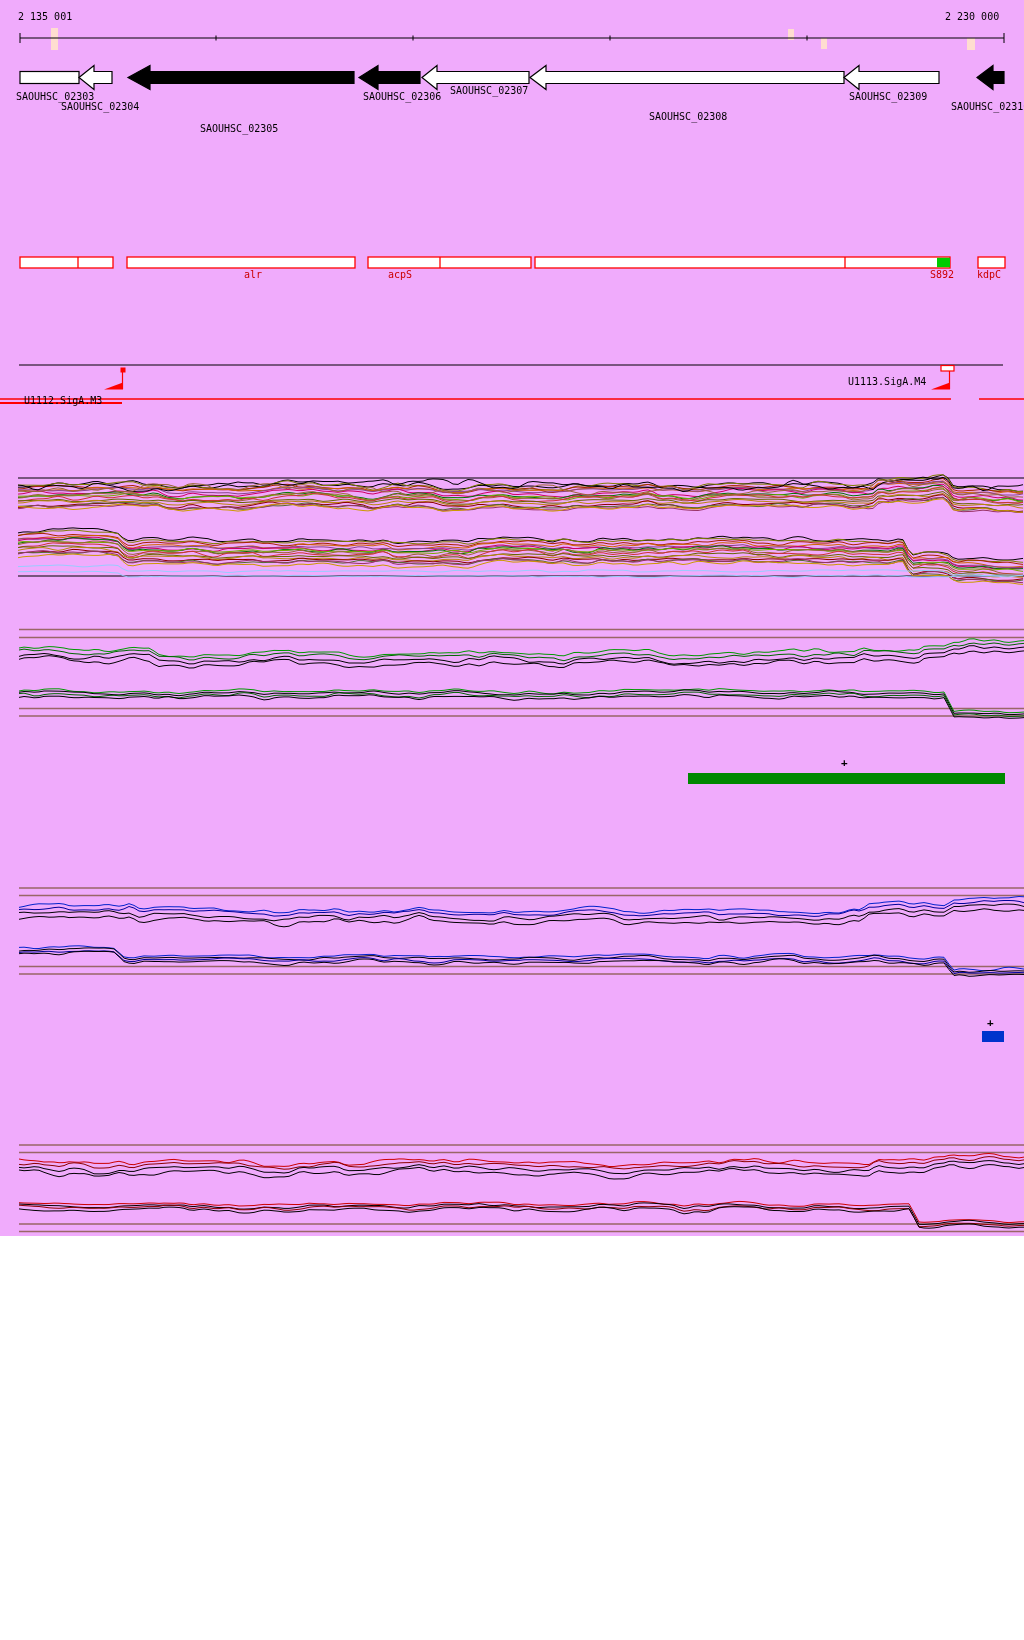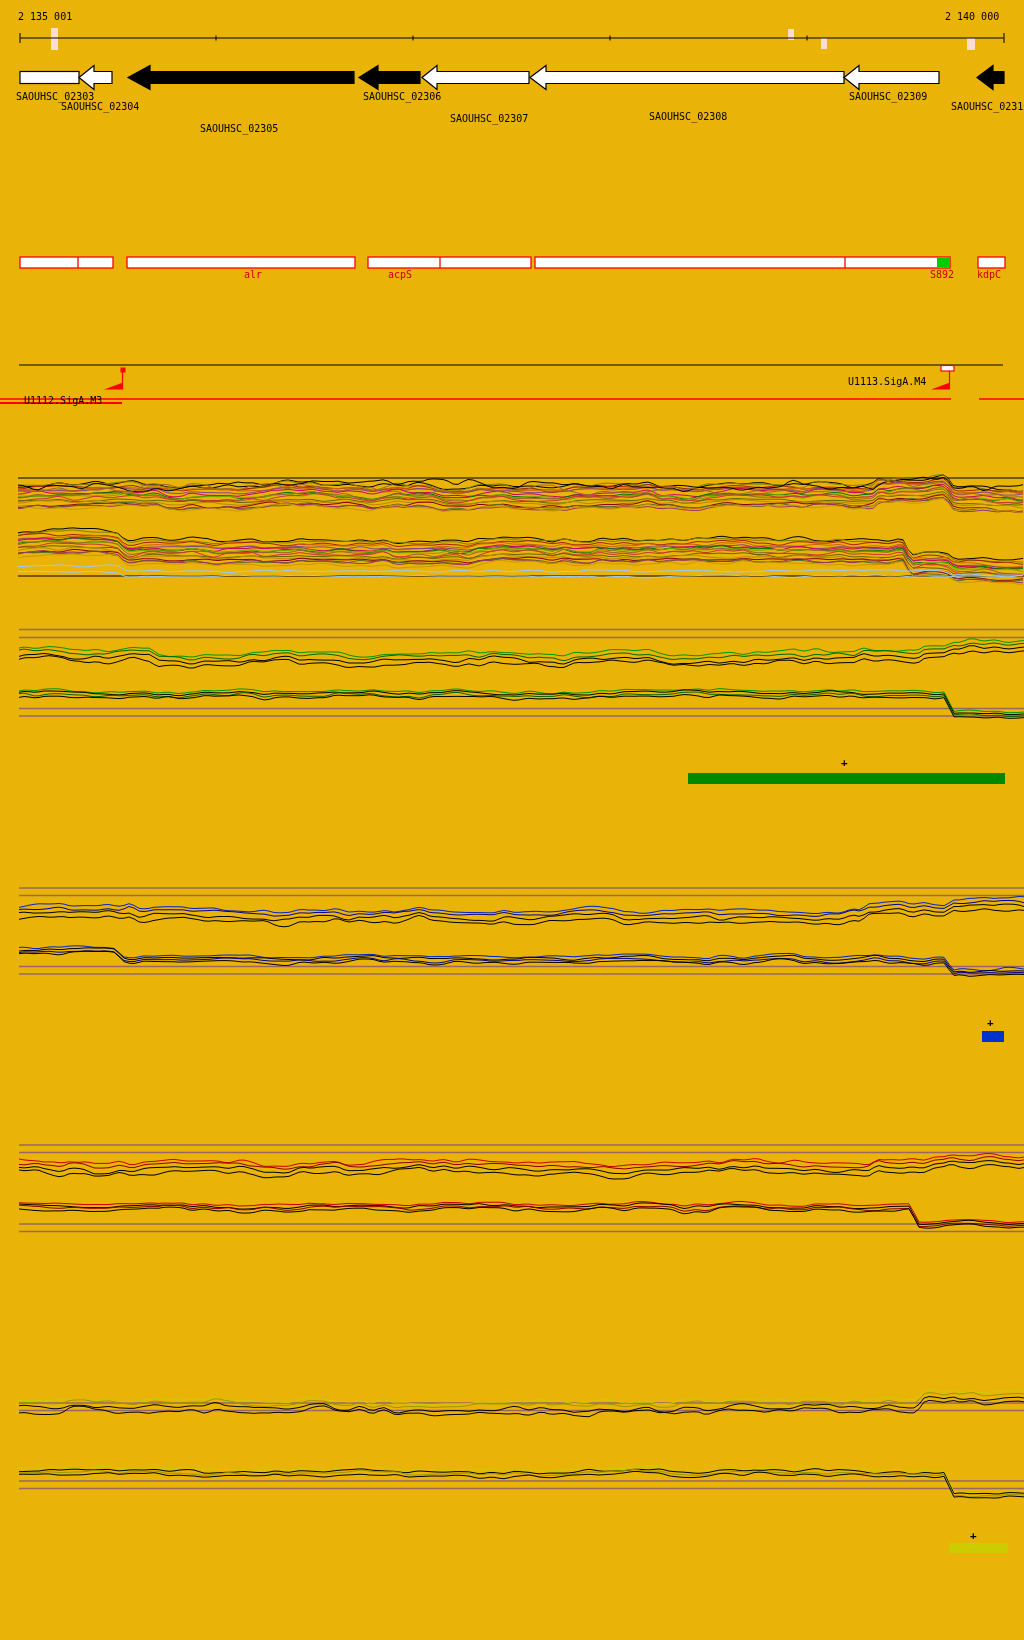--- a/index.html
+++ b/index.html
@@ -1,16 +1,16 @@
 <!DOCTYPE html>
 <html><head>
 <meta charset="utf-8">
 <style>
   html,body{margin:0;padding:0;background:#ffffff}
-  .screen{position:relative;width:1024px;height:1640px;background:#eab308;overflow:hidden;
+  .screen{position:relative;width:1024px;height:1236px;background:#f0abfc;overflow:hidden;
           font-family:"DejaVu Sans Mono",monospace}
   .screen svg{position:absolute;left:0;top:0}
   .lbl{position:absolute;font:10px "DejaVu Sans Mono",monospace;color:#000;
        white-space:pre;line-height:10px;letter-spacing:0}
   .red{color:#cc0000}
   .plus{font:11px "DejaVu Sans Mono",monospace;font-weight:bold;line-height:11px}
 </style>
 </head>
 <body>
 
@@ -157,27 +157,27 @@
         <polyline points="19,1471.7 24,1471.5 29,1471.3 34,1471.1 39,1471.0 44,1470.2 49,1469.6 54,1469.6 59,1470.0 64,1469.8 69,1469.4 74,1469.2 79,1469.3 84,1469.7 89,1469.9 94,1469.9 99,1469.7 104,1469.5 109,1469.4 114,1470.2 119,1470.9 124,1470.5 129,1470.0 134,1469.8 139,1469.9 144,1470.0 149,1469.7 154,1469.4 159,1469.8 164,1470.7 169,1471.3 174,1470.9 179,1470.1 184,1469.7 189,1469.6 194,1470.0 199,1471.6 204,1473.1 209,1473.3 214,1472.9 219,1472.8 224,1472.4 229,1472.3 234,1472.2 239,1471.8 244,1471.5 249,1471.9 254,1472.3 259,1472.5 264,1472.7 269,1472.1 274,1471.1 279,1471.2 284,1472.0 289,1472.3 294,1471.5 299,1470.8 304,1470.8 309,1471.1 314,1471.3 319,1471.7 324,1472.0 329,1471.5 334,1470.8 339,1470.3 344,1469.9 349,1469.7 354,1469.3 359,1468.9 364,1469.0 369,1469.8 374,1470.4 379,1470.6 384,1470.9 389,1471.2 394,1471.3 399,1471.9 404,1472.7 409,1472.5 414,1471.5 419,1471.0 424,1471.2 429,1471.6 434,1471.9 439,1472.1 444,1472.2 449,1472.0 454,1471.7 459,1471.6 464,1471.7 469,1471.9 474,1472.8 479,1473.7 484,1473.4 489,1472.5 494,1472.5 499,1473.2 504,1473.5 509,1472.5 514,1471.4 519,1471.5 524,1472.0 529,1472.4 534,1473.2 539,1473.8 544,1473.5 549,1473.1 554,1473.1 559,1473.1 564,1473.1 569,1472.9 574,1472.3 579,1471.3 584,1470.0 589,1469.3 594,1470.0 599,1470.9 604,1471.3 609,1471.2 614,1471.1 619,1470.9 624,1470.7 629,1470.1 634,1469.3 639,1469.3 644,1469.7 649,1469.9 654,1469.4 659,1469.0 664,1469.7 669,1471.1 674,1471.6 679,1471.9 684,1472.2 689,1472.6 694,1473.1 699,1473.3 704,1472.9 709,1472.3 714,1471.2 719,1470.2 724,1469.8 729,1469.6 734,1469.7 739,1470.4 744,1470.8 749,1470.6 754,1470.1 759,1470.3 764,1470.3 769,1469.8 774,1469.6 779,1469.9 784,1470.3 789,1471.2 794,1471.9 799,1471.3 804,1470.3 809,1469.4 814,1468.7 819,1468.9 824,1470.1 829,1470.6 834,1470.0 839,1469.5 844,1469.8 849,1470.1 854,1470.5 859,1471.1 864,1471.8 869,1472.8 874,1473.5 879,1473.3 884,1472.5 889,1472.1 894,1471.8 899,1471.7 904,1472.4 909,1473.8 914,1474.1 919,1473.3 924,1472.5 929,1472.7 934,1473.3 939,1473.2 944,1472.5 949,1483.1 954,1493.6 959,1493.0 964,1493.1 969,1493.7 974,1493.7 979,1493.6 984,1493.4 989,1493.5 994,1493.9 999,1493.9 1004,1493.0 1009,1492.6 1014,1492.7 1019,1492.9 1024,1493.3" fill="none" stroke="#000000" stroke-width="1"></polyline>
         <polyline points="19,1473.0 24,1472.9 29,1472.8 34,1472.7 39,1472.6 44,1472.1 49,1471.7 54,1472.1 59,1472.5 64,1472.4 69,1472.2 74,1472.0 79,1472.0 84,1471.7 89,1471.0 94,1470.4 99,1470.6 104,1471.2 109,1471.9 114,1473.1 119,1473.7 124,1472.9 129,1471.9 134,1471.6 139,1471.7 144,1471.8 149,1471.4 154,1471.0 159,1471.6 164,1472.7 169,1473.5 174,1473.2 179,1473.1 184,1473.5 189,1473.9 194,1474.1 199,1474.8 204,1475.4 209,1475.1 214,1474.5 219,1473.8 224,1472.9 229,1472.6 234,1473.2 239,1473.9 244,1474.5 249,1475.1 254,1475.4 259,1475.4 264,1475.5 269,1474.8 274,1473.5 279,1473.2 284,1473.8 289,1474.1 294,1473.5 299,1472.9 304,1473.0 309,1473.1 314,1473.0 319,1473.1 324,1473.2 329,1473.1 334,1472.9 339,1472.7 344,1472.4 349,1471.9 354,1471.0 359,1470.3 364,1470.4 369,1471.1 374,1471.5 379,1471.7 384,1471.9 389,1471.9 394,1471.7 399,1472.2 404,1473.7 409,1474.8 414,1475.1 419,1475.0 424,1474.7 429,1474.3 434,1474.1 439,1474.1 444,1474.2 449,1473.9 454,1473.5 459,1473.4 464,1473.2 469,1473.0 474,1473.8 479,1474.7 484,1474.5 489,1473.6 494,1473.6 499,1474.4 504,1474.8 509,1473.8 514,1472.7 519,1473.1 524,1474.1 529,1474.9 534,1475.8 539,1476.3 544,1475.9 549,1475.4 554,1475.3 559,1475.0 564,1474.7 569,1474.2 574,1473.7 579,1473.1 584,1472.3 589,1471.8 594,1472.1 599,1472.3 604,1471.9 609,1471.6 614,1471.4 619,1470.9 624,1470.5 629,1469.9 634,1469.5 639,1470.1 644,1470.9 649,1471.3 654,1471.1 659,1471.0 664,1471.9 669,1473.4 674,1474.0 679,1474.4 684,1474.7 689,1475.1 694,1475.3 699,1475.2 704,1474.7 709,1474.4 714,1473.8 719,1473.2 724,1472.8 729,1472.0 734,1471.4 739,1471.5 744,1472.0 749,1472.1 754,1472.1 759,1472.5 764,1472.5 769,1472.1 774,1472.2 779,1472.5 784,1472.8 789,1473.3 794,1473.6 799,1472.9 804,1472.5 809,1472.6 814,1472.7 819,1473.1 824,1473.9 829,1473.9 834,1472.8 839,1472.3 844,1472.6 849,1473.0 854,1473.4 859,1473.7 864,1473.6 869,1473.5 874,1473.9 879,1474.0 884,1473.9 889,1474.2 894,1474.1 899,1473.4 904,1473.4 909,1474.1 914,1474.3 919,1474.0 924,1474.0 929,1474.8 934,1475.5 939,1475.2 944,1474.4 949,1484.9 954,1495.5 959,1495.4 964,1496.1 969,1496.9 974,1496.8 979,1496.3 984,1495.7 989,1495.6 994,1496.0 999,1495.8 1004,1494.8 1009,1494.3 1014,1494.5 1019,1494.7 1024,1495.1" fill="none" stroke="#999900" stroke-width="1"></polyline>
         <polyline points="19,1474.3 24,1474.2 29,1474.3 34,1474.3 39,1474.2 44,1473.9 49,1473.9 54,1474.6 59,1475.1 64,1475.1 69,1475.0 74,1474.9 79,1474.9 84,1474.7 89,1474.1 94,1473.5 99,1473.3 104,1473.0 109,1472.7 114,1473.5 119,1474.3 124,1474.0 129,1473.5 134,1473.3 139,1473.4 144,1473.5 149,1473.1 154,1472.7 159,1473.5 164,1474.8 169,1475.7 174,1475.4 179,1475.2 184,1475.5 189,1475.8 194,1476.0 199,1476.7 204,1477.2 209,1477.0 214,1476.5 219,1476.2 224,1475.6 229,1475.4 234,1475.5 239,1475.4 244,1475.3 249,1475.8 254,1475.9 259,1475.8 264,1475.7 269,1475.1 274,1474.2 279,1474.5 284,1475.5 289,1475.9 294,1475.5 299,1475.1 304,1475.2 309,1475.7 314,1476.1 319,1476.7 324,1477.0 329,1476.6 334,1475.9 339,1475.4 344,1475.1 349,1474.9 354,1474.6 359,1474.3 364,1474.4 369,1475.0 374,1475.2 379,1475.3 384,1475.4 389,1475.1 394,1474.6 399,1475.0 404,1476.3 409,1477.0 414,1476.8 419,1476.5 424,1476.4 429,1476.1 434,1476.0 439,1476.1 444,1476.1 449,1475.7 454,1475.3 459,1475.3 464,1475.6 469,1476.1 474,1477.3 479,1478.3 484,1478.1 489,1477.3 494,1477.3 499,1478.2 504,1478.7 509,1477.7 514,1476.5 519,1476.0 524,1475.5 529,1475.0 534,1475.8 539,1477.0 544,1477.5 549,1477.7 554,1477.6 559,1476.9 564,1476.1 569,1475.4 574,1475.0 579,1474.9 584,1474.6 589,1474.3 594,1474.7 599,1475.0 604,1474.7 609,1474.4 614,1474.1 619,1473.4 624,1472.9 629,1472.1 634,1471.4 639,1471.6 644,1472.2 649,1472.6 654,1472.7 659,1473.0 664,1474.2 669,1475.8 674,1476.5 679,1477.0 684,1477.4 689,1477.6 694,1477.5 699,1477.2 704,1476.6 709,1475.9 714,1474.8 719,1473.7 724,1473.3 729,1473.5 734,1474.0 739,1475.1 744,1475.4 749,1474.2 754,1472.6 759,1472.1 764,1472.4 769,1473.1 774,1474.3 779,1475.2 784,1475.3 789,1475.4 794,1475.4 799,1474.5 804,1474.1 809,1474.3 814,1474.5 819,1474.9 824,1476.1 829,1476.4 834,1475.7 839,1474.9 844,1474.5 849,1474.0 854,1473.9 859,1474.4 864,1475.1 869,1475.9 874,1476.7 879,1476.8 884,1476.5 889,1476.7 894,1476.5 899,1475.8 904,1475.8 909,1476.6 914,1476.8 919,1476.4 924,1476.2 929,1476.9 934,1477.7 939,1477.3 944,1476.3 949,1486.7 954,1497.1 959,1496.6 964,1496.9 969,1497.6 974,1497.8 979,1497.8 984,1497.7 989,1497.8 994,1498.1 999,1497.8 1004,1496.6 1009,1496.0 1014,1496.2 1019,1496.5 1024,1496.9" fill="none" stroke="#000000" stroke-width="1"></polyline>
       </g>
       <rect x="688" y="773" width="317" height="11" fill="#008800"></rect>
       <rect x="982" y="1031" width="22" height="11" fill="#0033cc"></rect>
       <rect x="949" y="1543" width="59" height="10" fill="#cccc00"></rect>
     </svg>
 
   <div class="lbl" style="left:18px;top:12px">2 135 001</div>
-  <div class="lbl" style="left:945px;top:12px">2 140 000</div>
+  <div class="lbl" style="left:945px;top:12px">2 230 000</div>
 
   <div class="lbl" style="left:16px;top:92px">SAOUHSC_02303</div>
   <div class="lbl" style="left:61px;top:102px">SAOUHSC_02304</div>
   <div class="lbl" style="left:200px;top:124px">SAOUHSC_02305</div>
   <div class="lbl" style="left:363px;top:92px">SAOUHSC_02306</div>
-  <div class="lbl" style="left:450px;top:114px">SAOUHSC_02307</div>
+  <div class="lbl" style="left:450px;top:86px">SAOUHSC_02307</div>
   <div class="lbl" style="left:649px;top:112px">SAOUHSC_02308</div>
   <div class="lbl" style="left:849px;top:92px">SAOUHSC_02309</div>
   <div class="lbl" style="left:951px;top:102px">SAOUHSC_02310</div>
 
   <div class="lbl red" style="left:244px;top:270px">alr</div>
   <div class="lbl red" style="left:388px;top:270px">acpS</div>
   <div class="lbl red" style="left:930px;top:270px">S892</div>
   <div class="lbl red" style="left:977px;top:270px">kdpC</div>
 
   <div class="lbl" style="left:24px;top:396px">U1112.SigA.M3</div>

